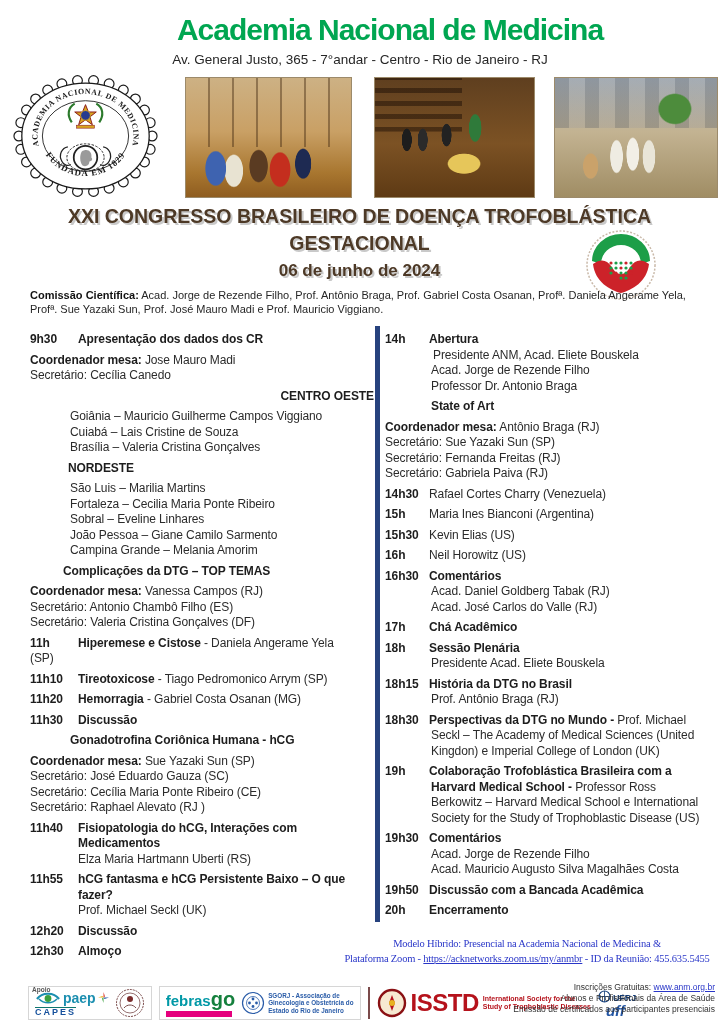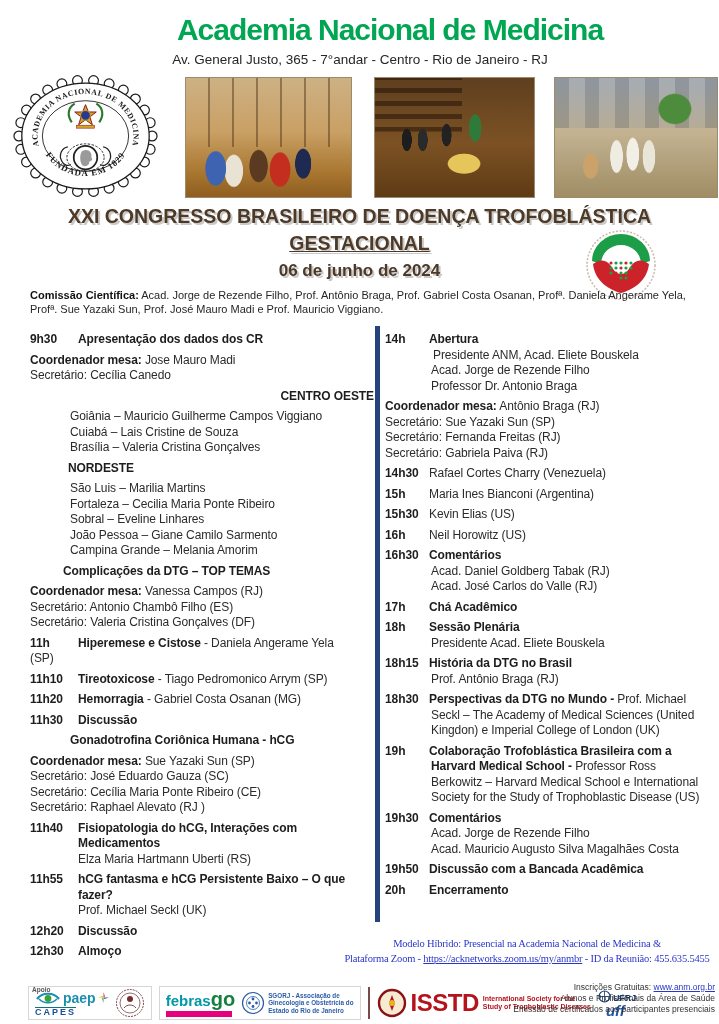--- a/index.html
+++ b/index.html
@@ -43,21 +43,21 @@
       radial-gradient(10px 26px at 58% 66%, #e9e5d8 0 60%, transparent 66%),
       radial-gradient(12px 20px at 22% 74%, #caa26a 0 60%, transparent 66%),
       repeating-linear-gradient(90deg, rgba(90,95,105,.35) 0 14px, rgba(150,150,155,.25) 14px 30px),
       linear-gradient(180deg,#aab4bd 0%,#c3b392 45%,#a08d64 100%);
     background-size:auto,auto,auto,auto,auto,100% 42%,100% 100%;
     background-repeat:no-repeat;background-position:0 0;}
   
   .congress{position:absolute;top:202px;left:0;width:719px;text-align:center;
     color:#4d3926;text-shadow:2px 2px 0 #c9c9c9;font-weight:bold;}
   .c1{font-size:19.5px;line-height:28px;}
-  .c2{font-size:19.5px;line-height:27px;text-decoration:underline;}
+  .c2{font-size:19.5px;line-height:27px;}
   .c3{font-size:17px;line-height:27px;}
   .gtd-logo{position:absolute;left:580px;top:227px;width:82px;height:74px;}
   
   .committee{position:absolute;top:288px;left:30px;width:664px;font-size:11px;line-height:14px;color:#262626;}
   .committee b{color:#111;}
   
   .columns{position:absolute;top:332px;left:30px;width:689px;height:640px;}
   .divider{position:absolute;left:345px;top:-6px;width:5px;height:596px;background:#27427e;}
   .col{position:absolute;top:0;}
   .col-left{left:0;width:344px;}
@@ -237,20 +237,21 @@
         <div class="ln" style="padding-left: 48px;"><span>Prof. Michael Seckl (UK)</span></div>
         <div class="ln g"><span class="b tw" style="width: 48px;">12h20</span><span class="b">Discussão</span></div>
         <div class="ln g"><span class="b tw" style="width: 48px;">12h30</span><span class="b">Almoço</span></div>
       </div>
     <div class="divider"></div>
     <div class="col col-right" id="col-right">
         <div class="ln"><span class="b tw" style="width: 44px;">14h</span><span class="b">Abertura</span></div>
         <div class="ln" style="padding-left: 48px;"><span>Presidente ANM, Acad. Eliete Bouskela</span></div>
         <div class="ln" style="padding-left: 46px;"><span>Acad. Jorge de Rezende Filho</span></div>
         <div class="ln" style="padding-left: 46px;"><span>Professor Dr. Antonio Braga</span></div>
+        <div class="ln g" style="padding-left: 46px;"><span class="b">State of Art</span></div>
         <div class="ln g"><span class="b">Coordenador mesa:</span><span> Antônio Braga (RJ)</span></div>
         <div class="ln"><span>Secretário: Sue Yazaki Sun (SP)</span></div>
         <div class="ln"><span>Secretário: Fernanda Freitas (RJ)</span></div>
         <div class="ln"><span>Secretário: Gabriela Paiva (RJ)</span></div>
         <div class="ln g"><span class="b tw" style="width: 44px;">14h30</span><span>Rafael Cortes Charry (Venezuela)</span></div>
         <div class="ln g"><span class="b tw" style="width: 44px;">15h</span><span>Maria Ines Bianconi (Argentina)</span></div>
         <div class="ln g"><span class="b tw" style="width: 44px;">15h30</span><span>Kevin Elias (US)</span></div>
         <div class="ln g"><span class="b tw" style="width: 44px;">16h</span><span>Neil Horowitz (US)</span></div>
         <div class="ln g"><span class="b tw" style="width: 44px;">16h30</span><span class="b">Comentários</span></div>
         <div class="ln" style="padding-left: 46px;"><span>Acad. Daniel Goldberg Tabak (RJ)</span></div>

